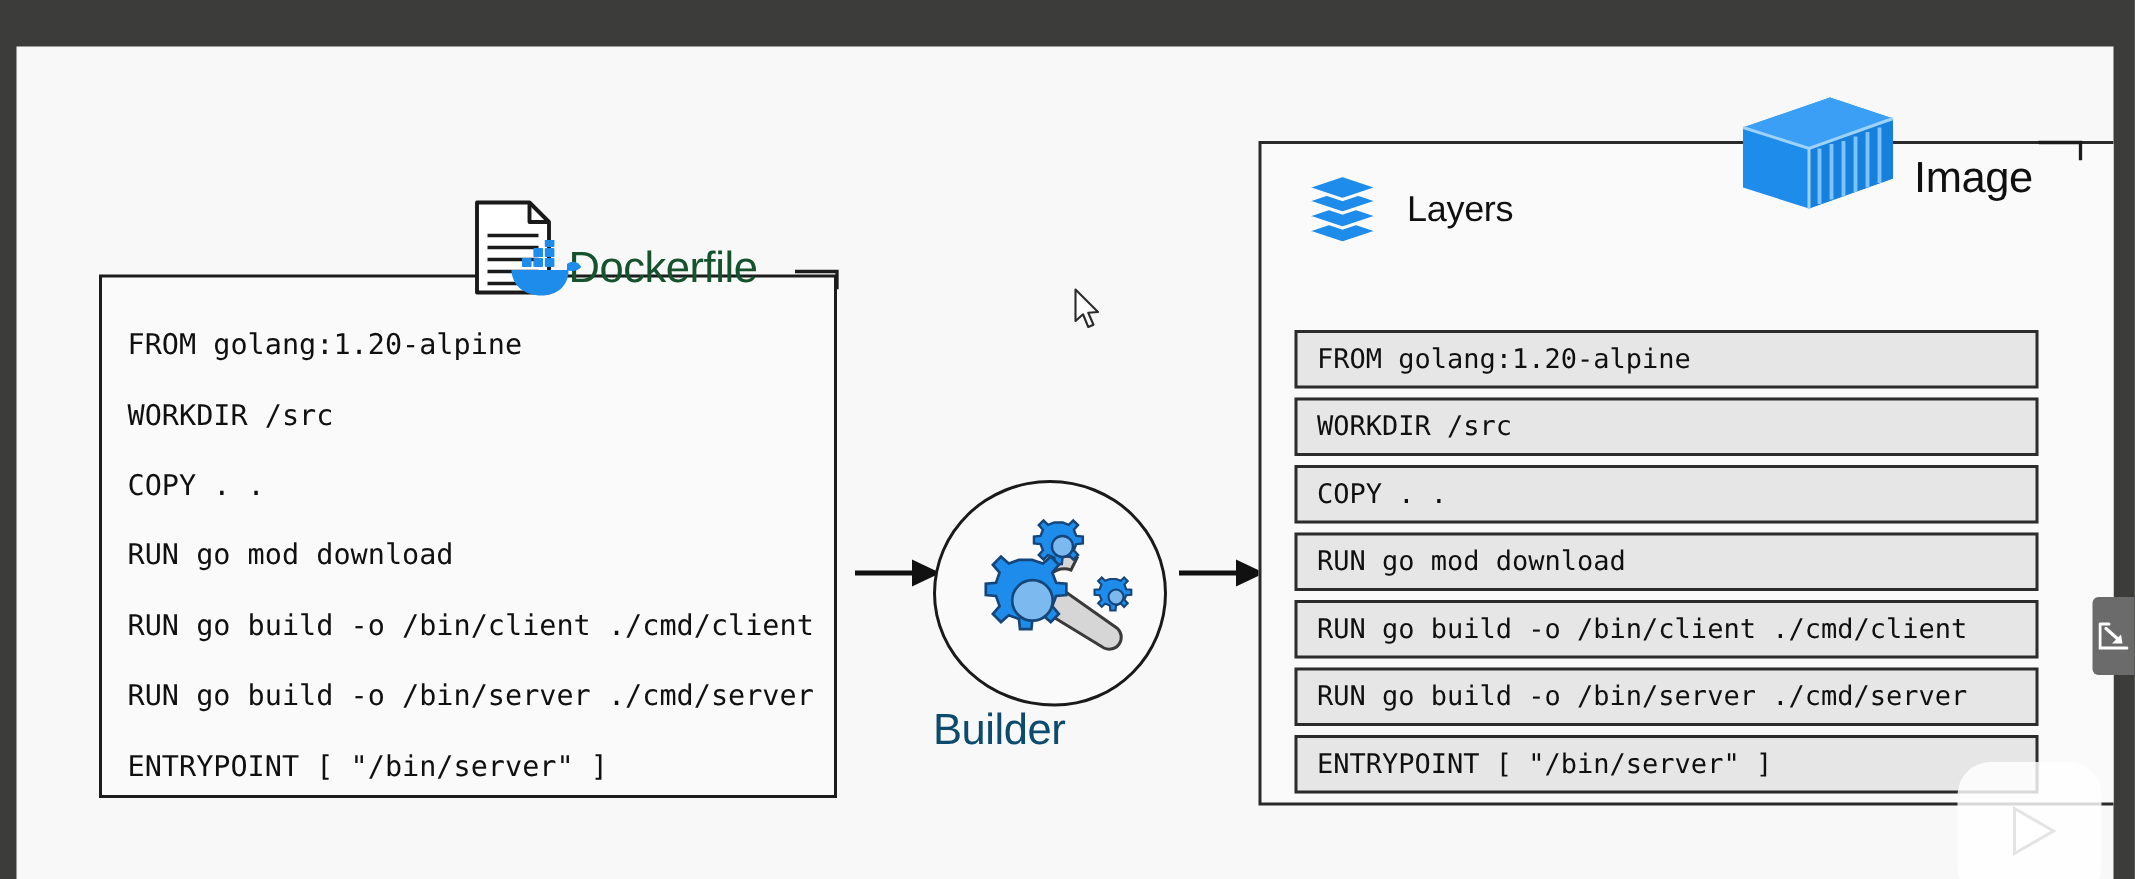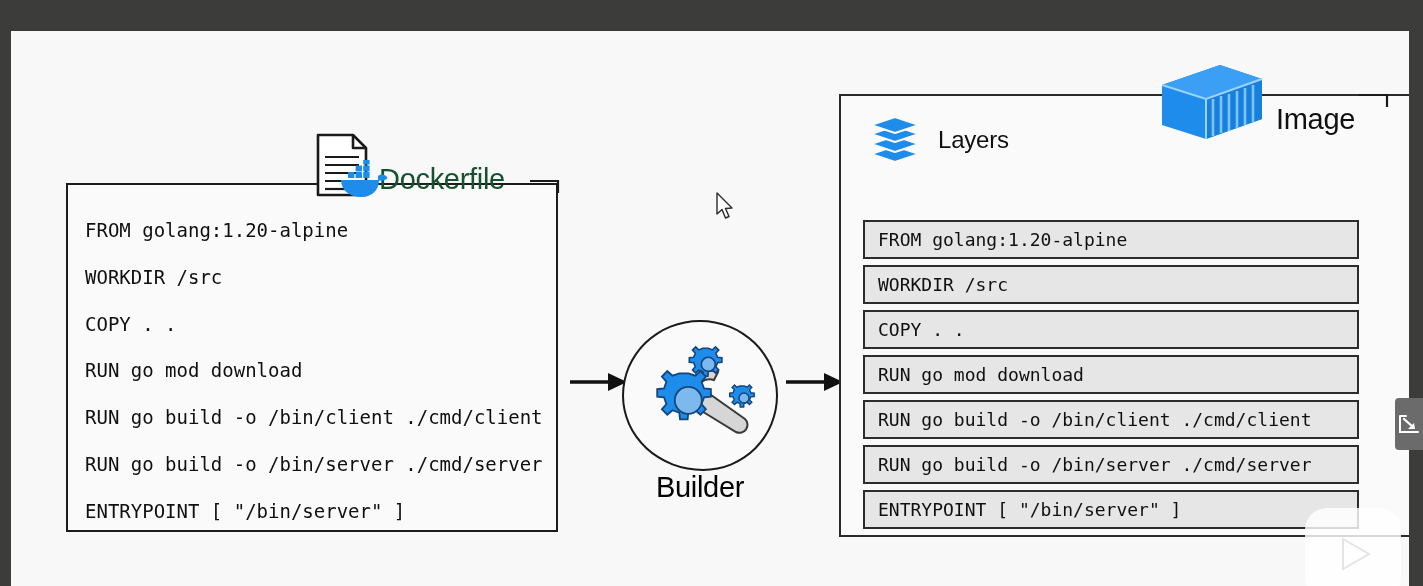--- a/index.html
+++ b/index.html
@@ -111,23 +111,22 @@
   }
   #builder-gears {
     position: absolute;
     left: 18px; top: 18px;
     width: 122px; height: 110px;
   }
   #builder-label {
     position: absolute;
     left: 611px; top: 440px;
     width: 156px;
-    text-align: center;
     font-size: 29px;
-    color: #000000;
+    color: #0c4a6e;
     letter-spacing: -0.3px;
   }
 
   .flow-arrow {
     position: absolute;
     height: 24px;
     width: 58px;
   }
   #arrow-in  { left: 559px; top: 339px; }
   #arrow-out { left: 775px; top: 339px; }

